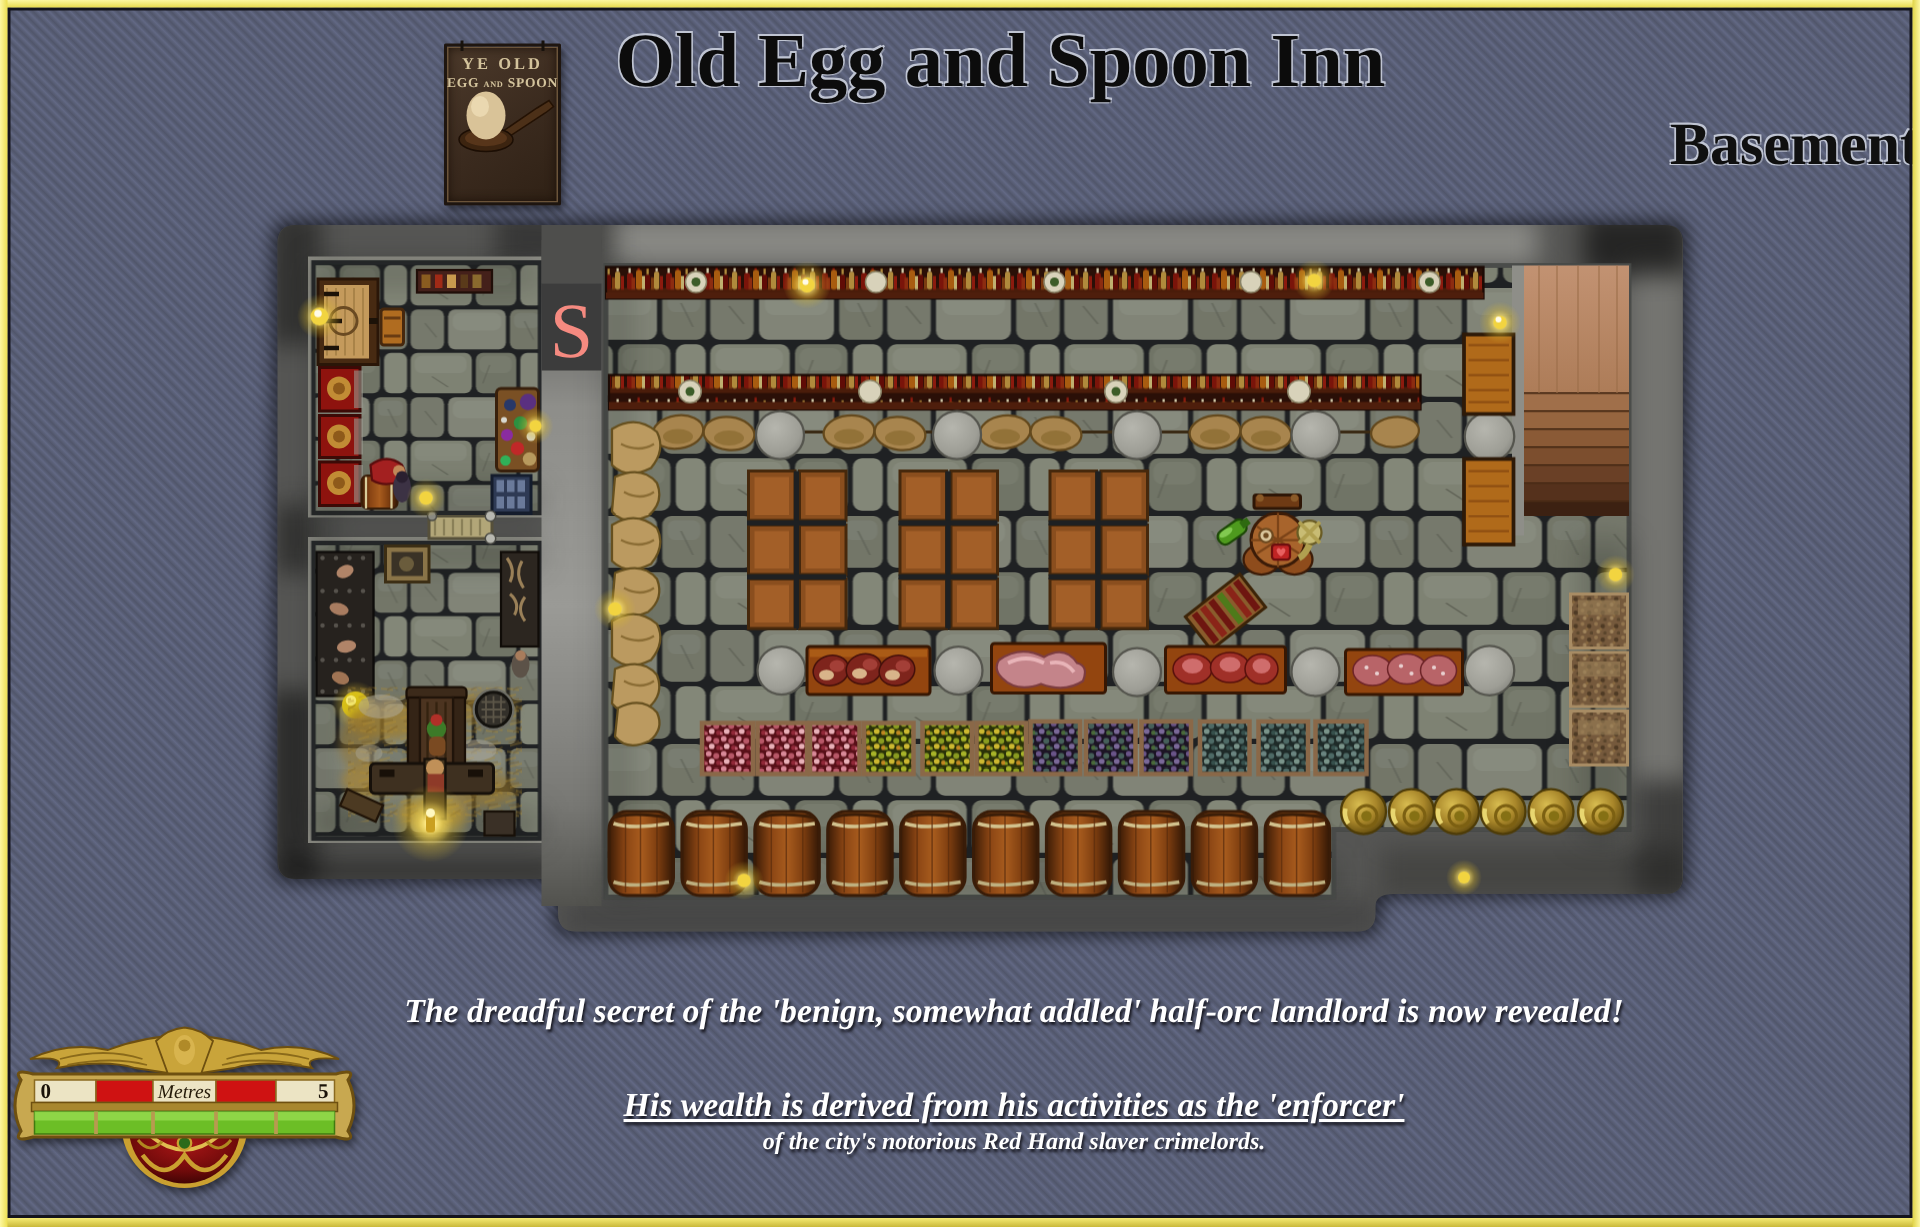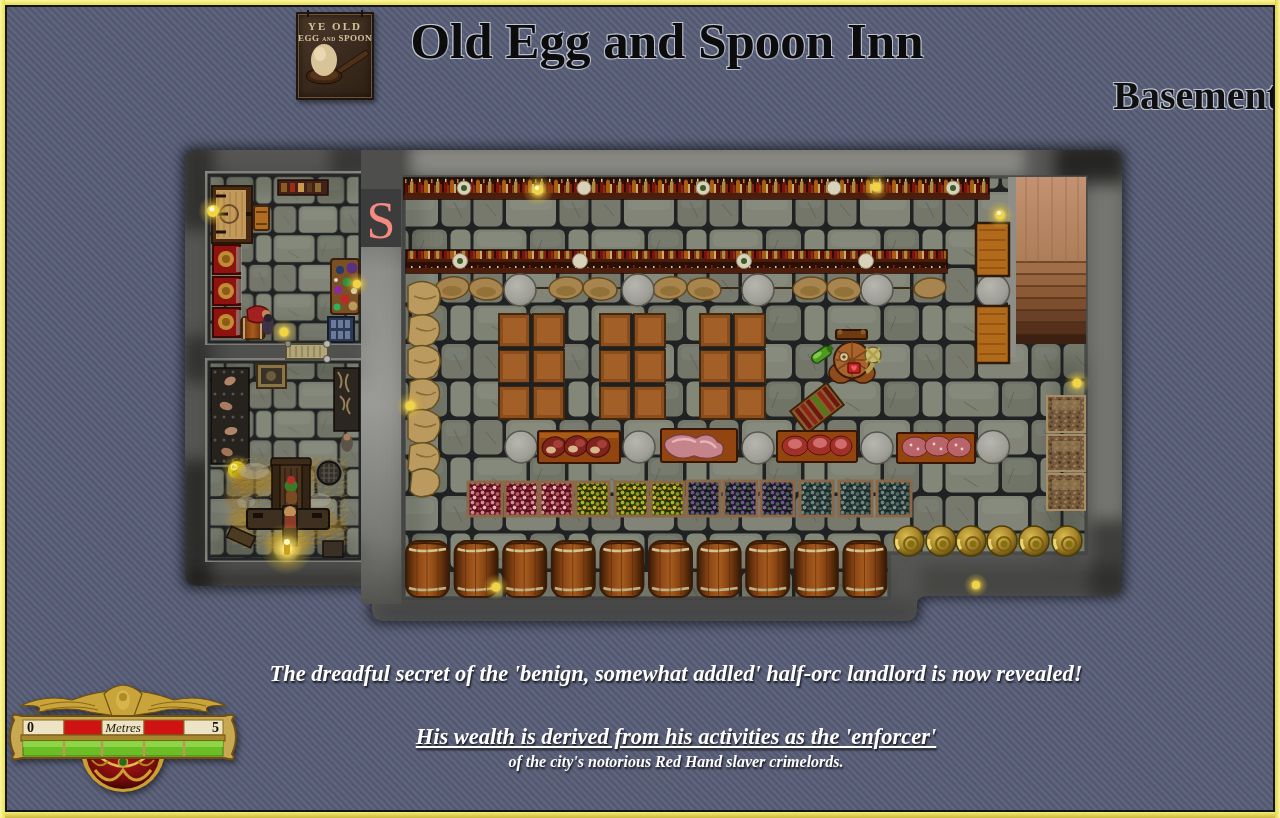--- a/index.html
+++ b/index.html
@@ -25,21 +25,21 @@
     text-shadow:-1px -1px 0 #bfc4d2, 1px -1px 0 #bfc4d2, -1px 1px 0 #bfc4d2, 1px 1px 0 #8e93a4;}
   #subtitle{position:absolute;left:20px;top:72px;width:1260px;text-align:right;
     font-size:40px;font-weight:bold;color:#101010;
     text-shadow:-1px -1px 0 #bfc4d2, 1px -1px 0 #bfc4d2, -1px 1px 0 #bfc4d2, 1px 1px 0 #8e93a4;}
   .cap{position:absolute;left:0;width:1280px;text-align:center;color:#ffffff;
     font-weight:bold;font-style:italic;text-shadow:1px 2px 2px #14141c;padding-left:36px;}
   #cap1{top:661px;font-size:22.5px;}
   #cap2{top:724px;font-size:22.5px;text-decoration:underline;}
   #cap3{top:753px;font-size:16px;}
   
-  #sign{position:absolute;left:296px;top:12px;width:78px;height:88px;
+  #sign{position:absolute;left:296px;top:29px;width:78px;height:108px;
     background:linear-gradient(145deg,#4c3a2b,#3a2a1e 55%,#2f2115);
     border:2px solid #1f1610;border-radius:1px;box-sizing:border-box;
     box-shadow:inset 0 0 0 1px #6b543a, inset 0 0 8px #170d06, 2px 3px 5px rgba(0,0,0,0.45);}
   #sign .l1{margin-top:6px;text-align:center;font-size:11px;font-weight:bold;color:#d3c39c;letter-spacing:2px;white-space:nowrap;}
   #sign .l2{text-align:center;font-size:9px;font-weight:bold;color:#d3c39c;margin-top:1px;white-space:nowrap;letter-spacing:0.5px;}
   #sign .l2 .sm{font-size:5.5px;}
   #sign .hook{position:absolute;top:-4px;width:2px;height:7px;background:#18120c;}
   #svgmain{position:absolute;left:0;top:0;z-index:5;}
 </style>
 </head>

